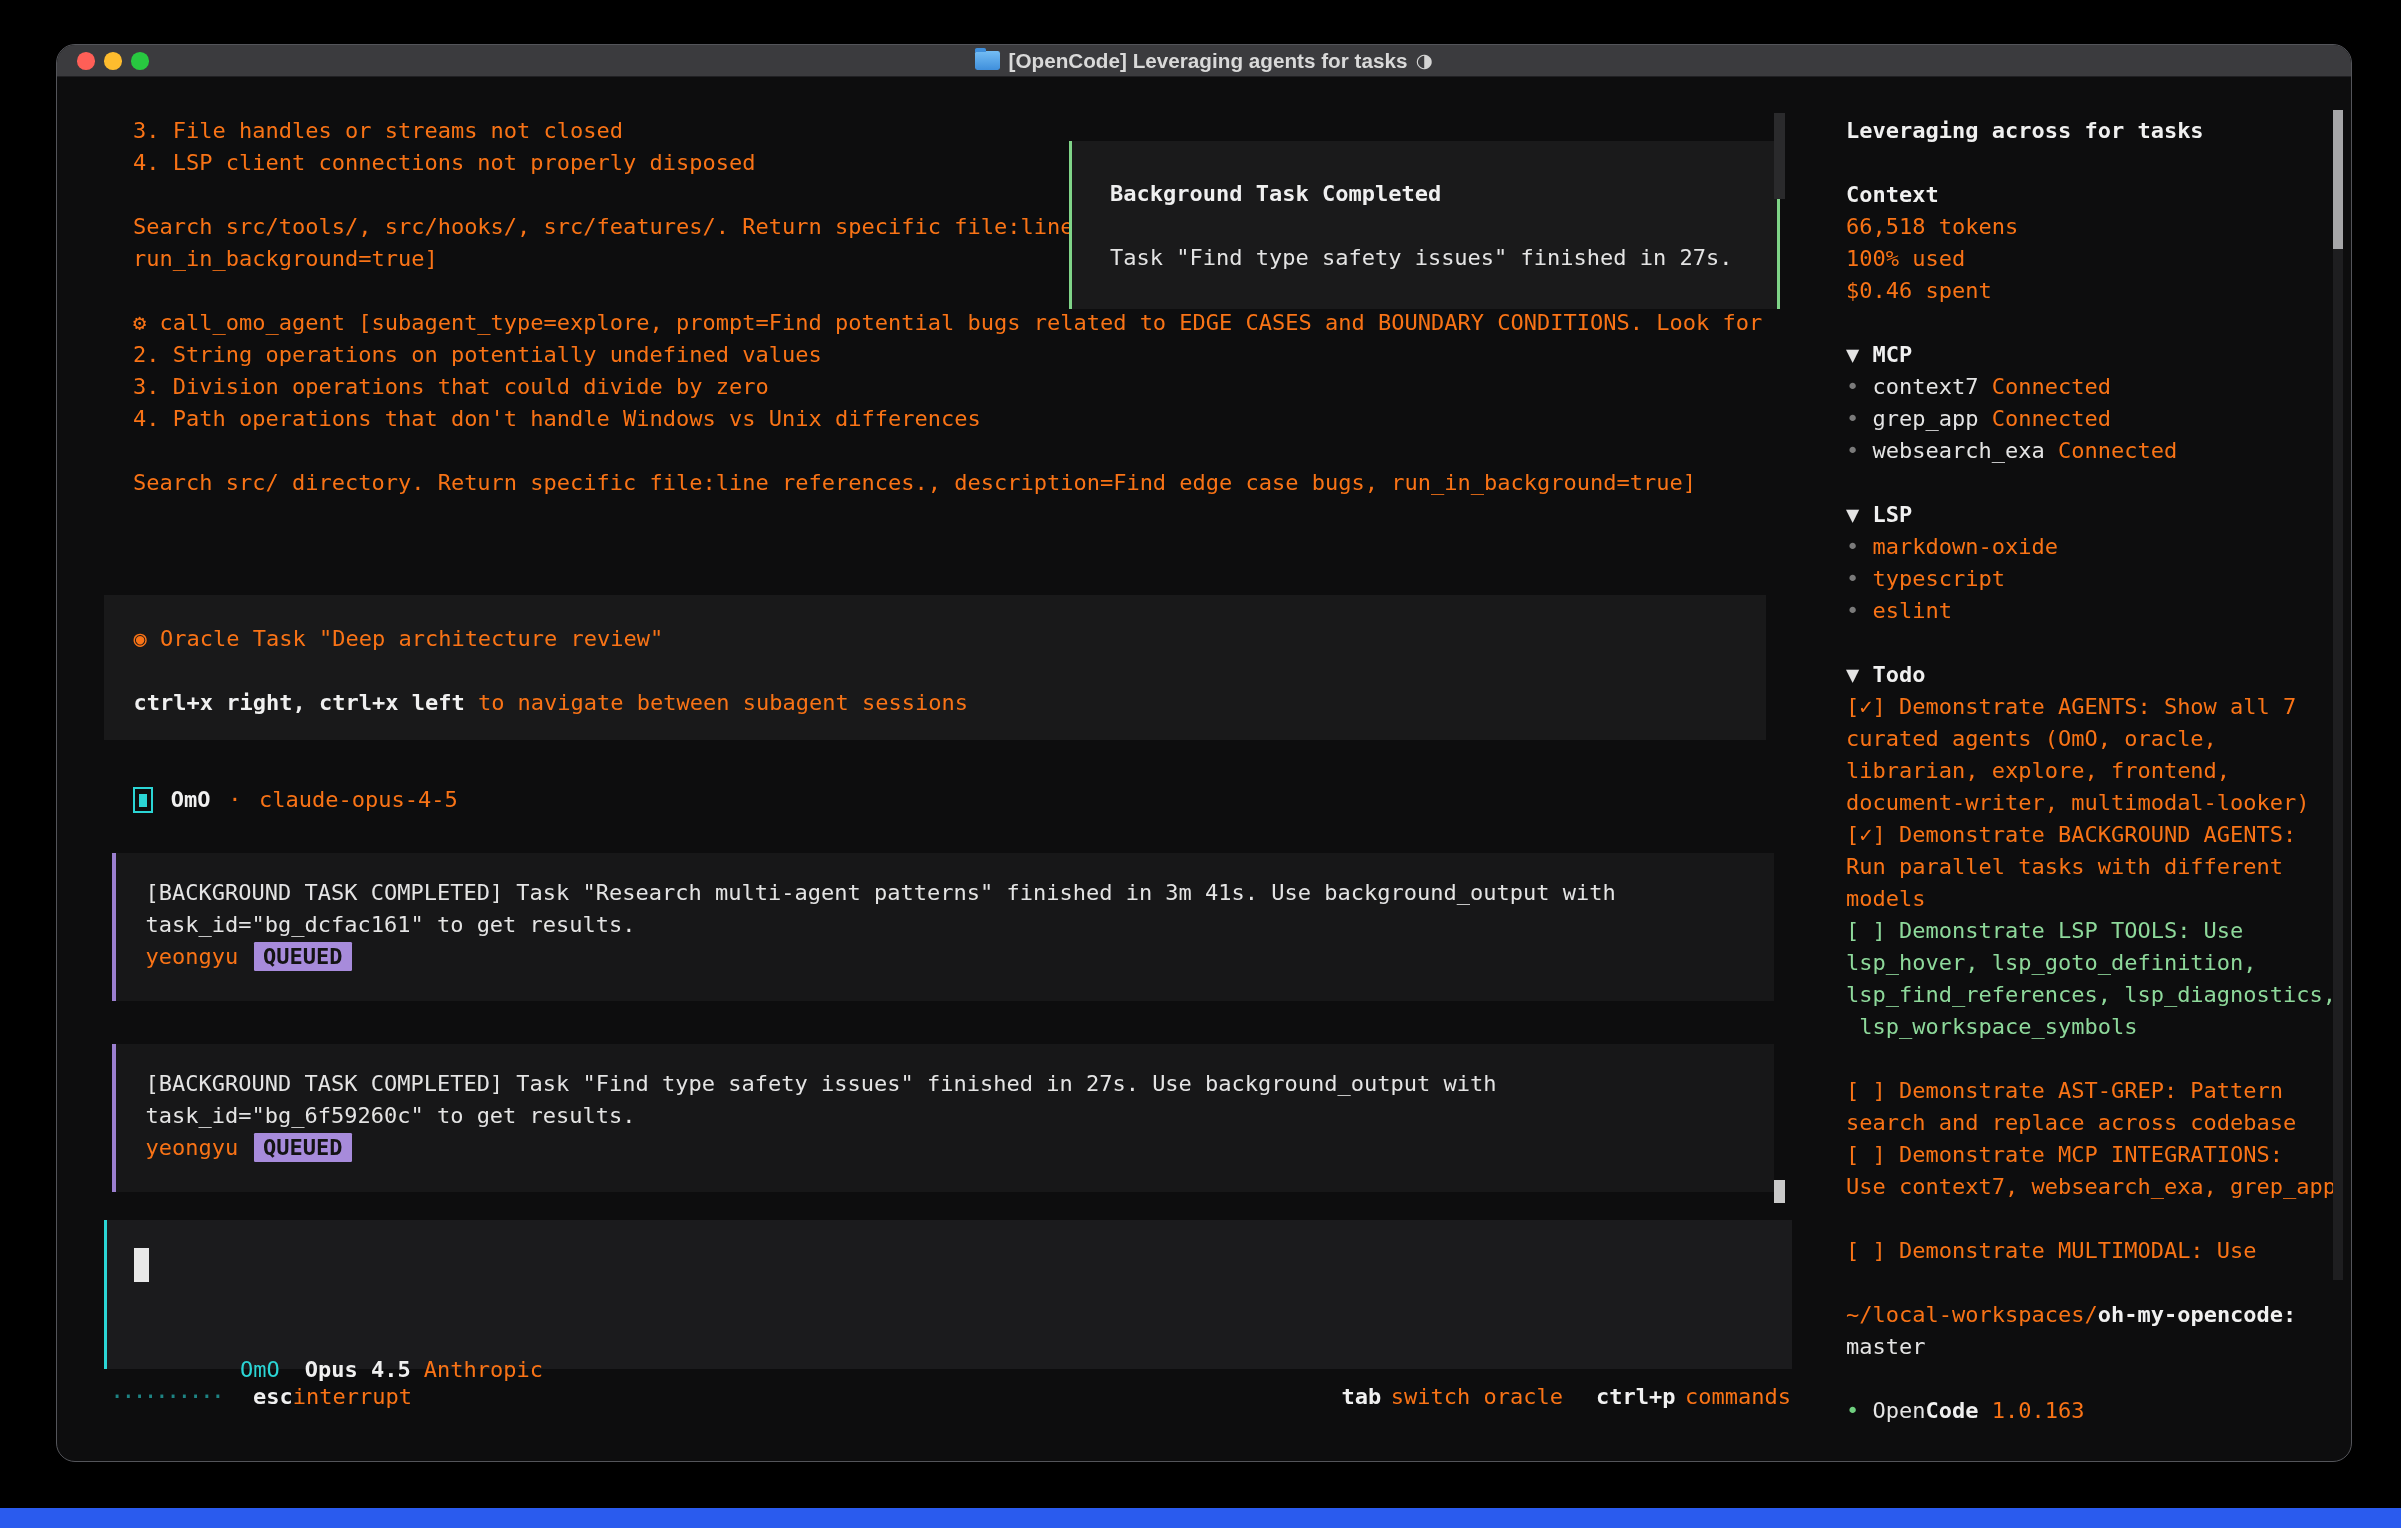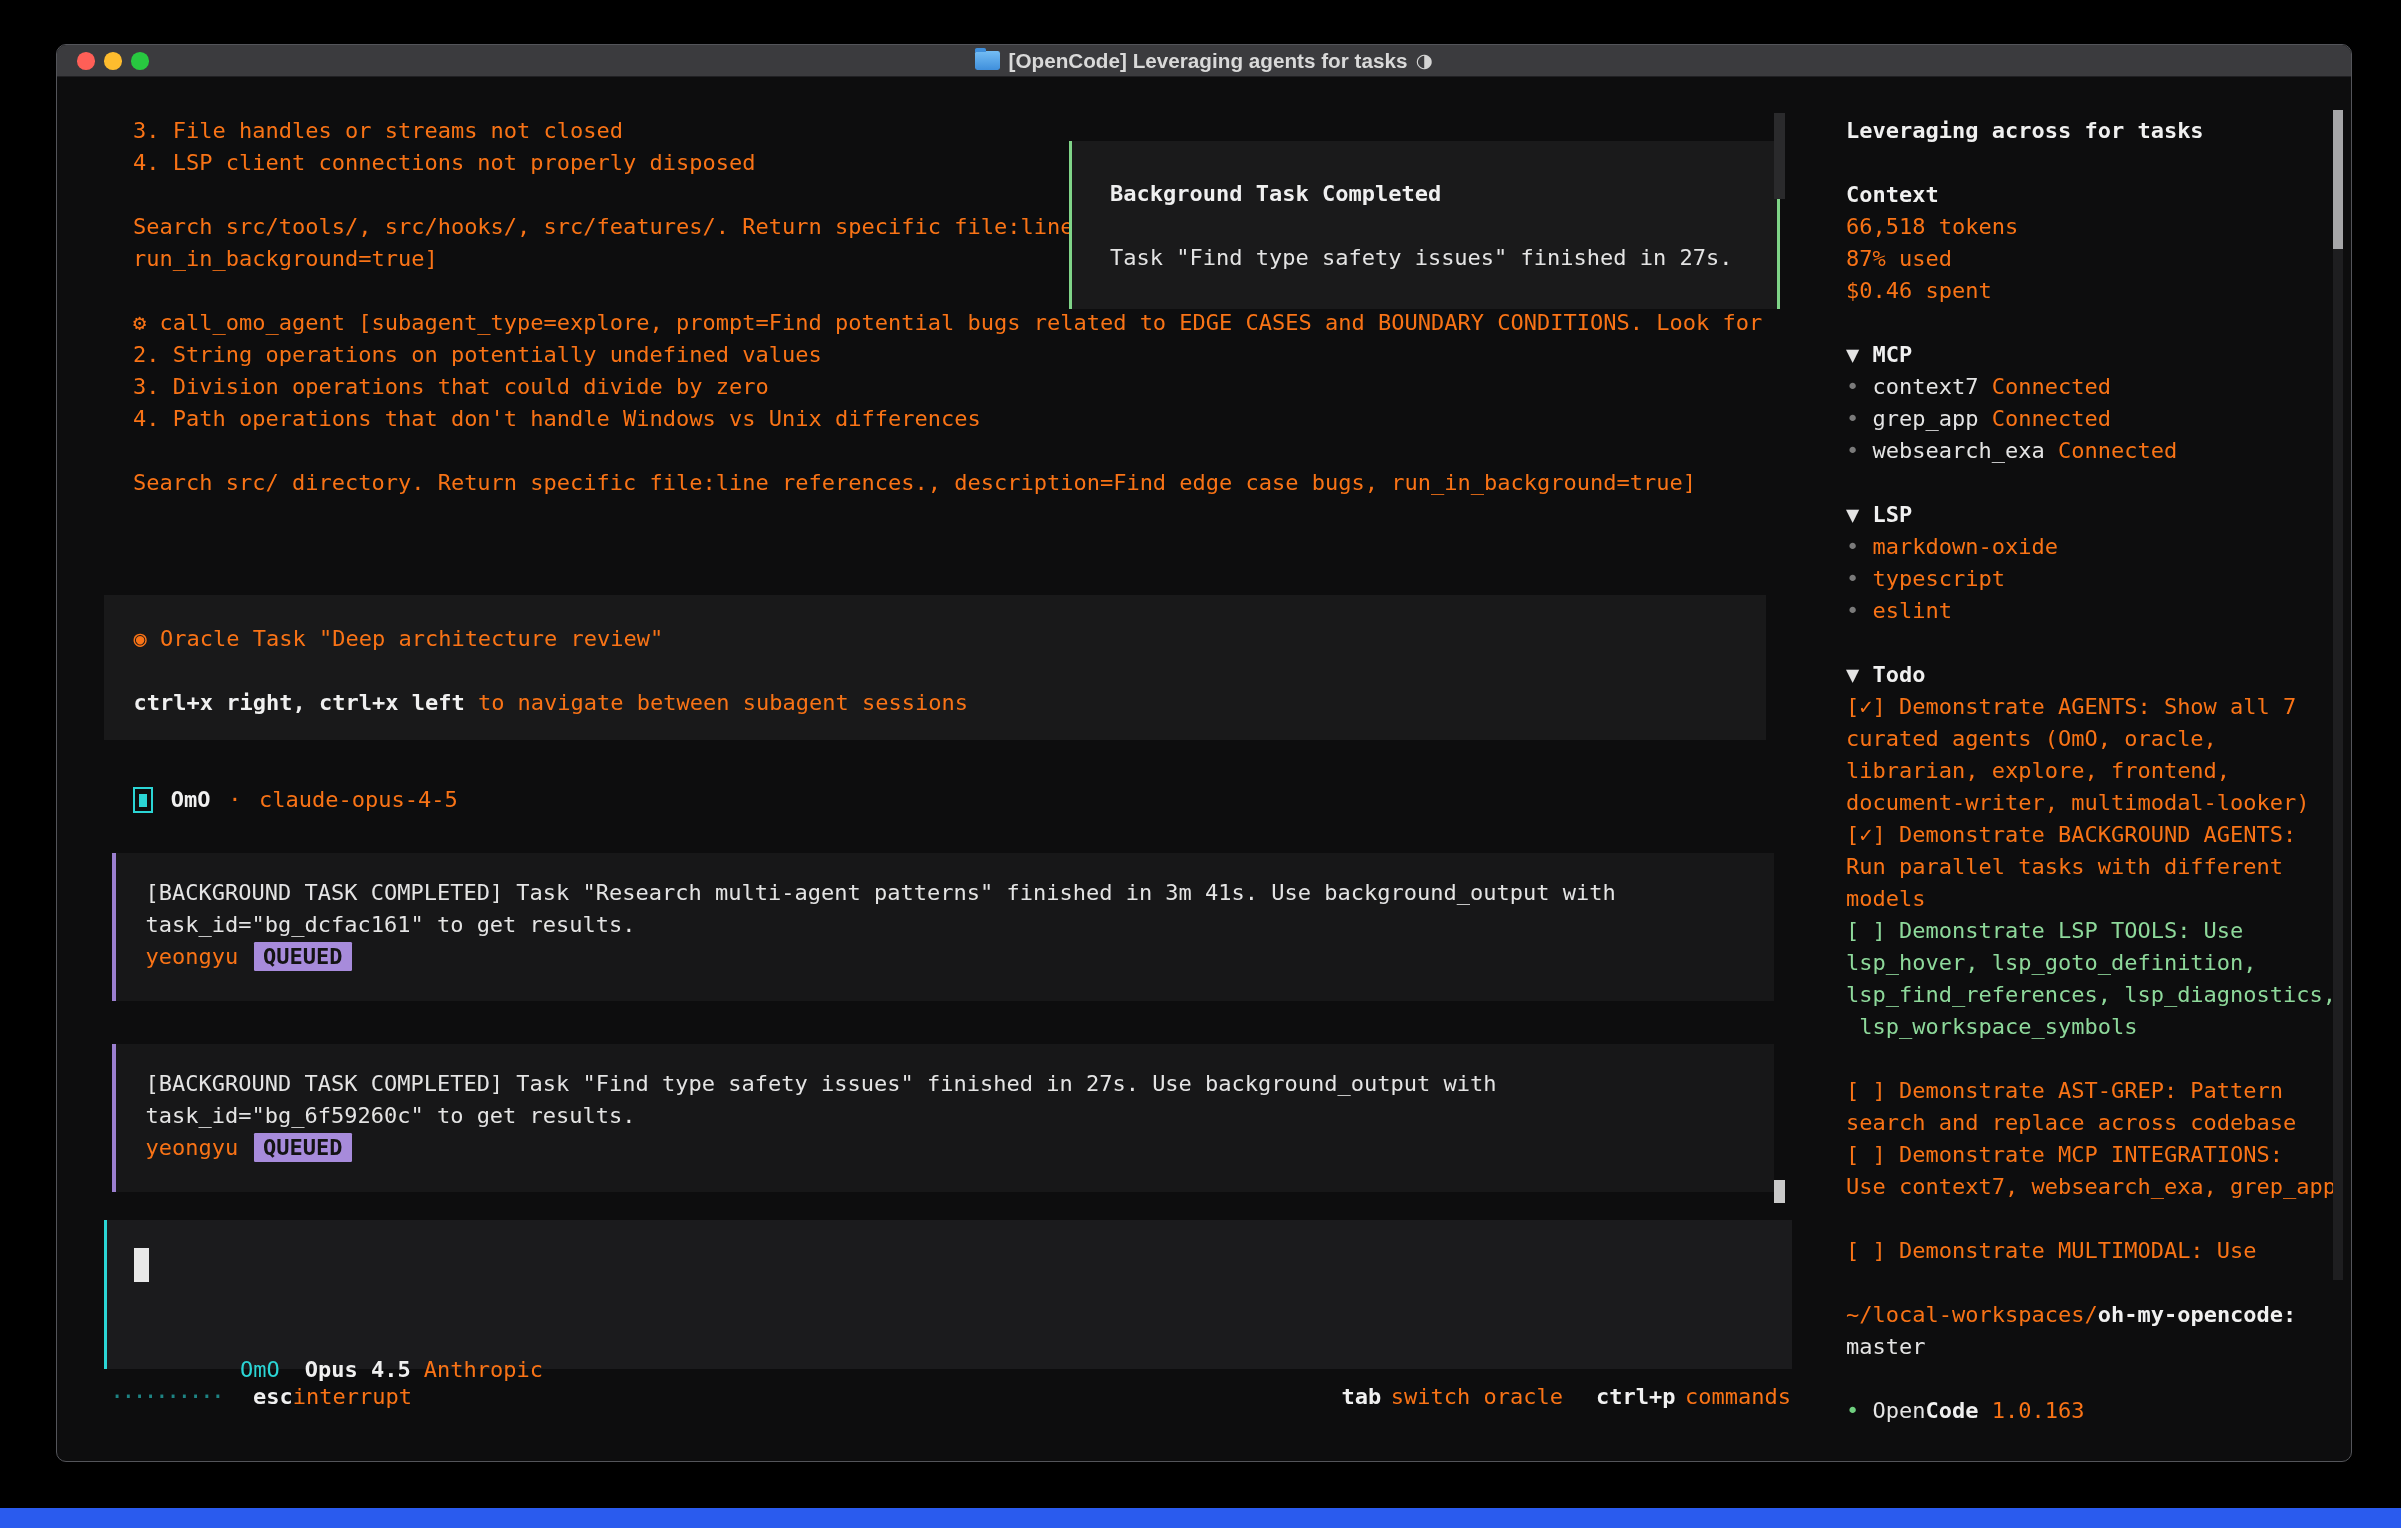--- a/index.html
+++ b/index.html
@@ -2,21 +2,21 @@
 <html style="font-size:9.5px"><head>
 <meta charset="utf-8">
 <style>
   * { margin:0; padding:0; box-sizing:border-box; }
   html,body { width:2401px; height:1528px; background:#000; overflow:hidden;
               font-family:"DejaVu Sans Mono", monospace; }
   .screen { position:relative; width:2401px; height:1528px; background:#000; }
   .dock-strip { position:absolute; left:0; top:1508px; width:2401px; height:20px; background:#2a5bee; }
 
   .window { position:absolute; left:56px; top:44px; width:2296px; height:1418px;
-            background:#0d0d0e; border:1.2px solid #54555a; border-radius:10px;
+            background:#0d0d0e; border:1.2px solid #54555a; border-radius:19px;
             overflow:hidden; box-shadow:0 23.6px 71px rgba(0,0,0,.85); }
 
   .titlebar { position:relative; height:32px; background:#3b3b3e; border-bottom:1.2px solid #202023;
               display:flex; align-items:center; justify-content:center; }
   .traffic { position:absolute; left:20px; top:0; height:32px; display:flex; align-items:center; gap:9.5px; }
   .tl { width:17.7px; height:17.7px; border-radius:50%; display:inline-block; }
   .tl.red{ background:#ff5f57; } .tl.yellow{ background:#febc2e; } .tl.green{ background:#28c840; }
   .title { display:flex; align-items:center; gap:8.3px; font-family:"Liberation Sans", sans-serif;
            font-weight:700; font-size:20.7px; color:#d9d9d9; }
   .folder-icon { width:25px; height:19px; background:linear-gradient(#74bdf4,#3f8fdc);
@@ -179,21 +179,21 @@
     <div class="main-sb">
       <span class="sb-thumb-dark"></span>
       <span class="sb-thumb-light"></span>
     </div>
 
     <div class="sidebar">
         <div class="tline"><span class="whiteb">Leveraging across for tasks</span></div>
         <div class="tline">&nbsp;</div>
         <div class="tline"><span class="whiteb">Context</span></div>
         <div class="tline"><span class="gray">66,518 tokens</span></div>
-        <div class="tline"><span class="gray">87% used</span></div>
+        <div class="tline"><span class="gray">100% used</span></div>
         <div class="tline"><span class="gray">$0.46 spent</span></div>
         <div class="tline">&nbsp;</div>
         <div class="tline"><span class="white">▼ </span><span class="whiteb">MCP</span></div>
         <div class="tline"><span class="dim">• </span><span class="white">context7</span><span class="gray"> Connected</span></div>
         <div class="tline"><span class="dim">• </span><span class="white">grep_app</span><span class="gray"> Connected</span></div>
         <div class="tline"><span class="dim">• </span><span class="white">websearch_exa</span><span class="gray"> Connected</span></div>
         <div class="tline">&nbsp;</div>
         <div class="tline"><span class="white">▼ </span><span class="whiteb">LSP</span></div>
         <div class="tline"><span class="dim">• </span><span class="gray">markdown-oxide</span></div>
         <div class="tline"><span class="dim">• </span><span class="gray">typescript</span></div>

